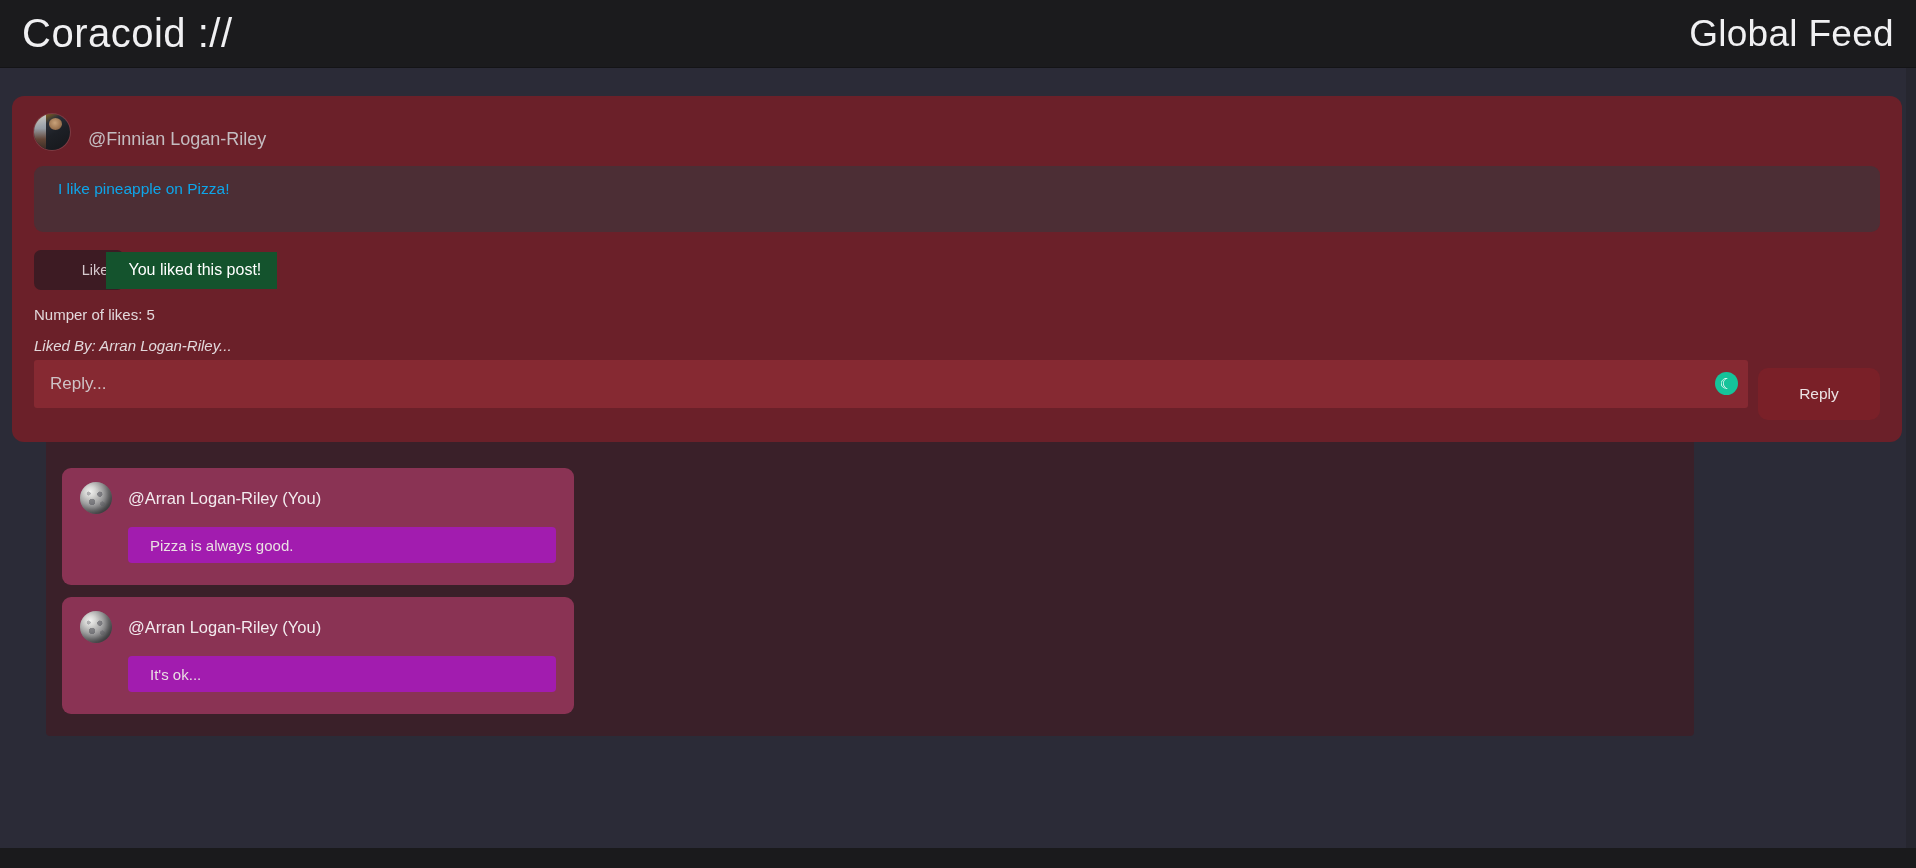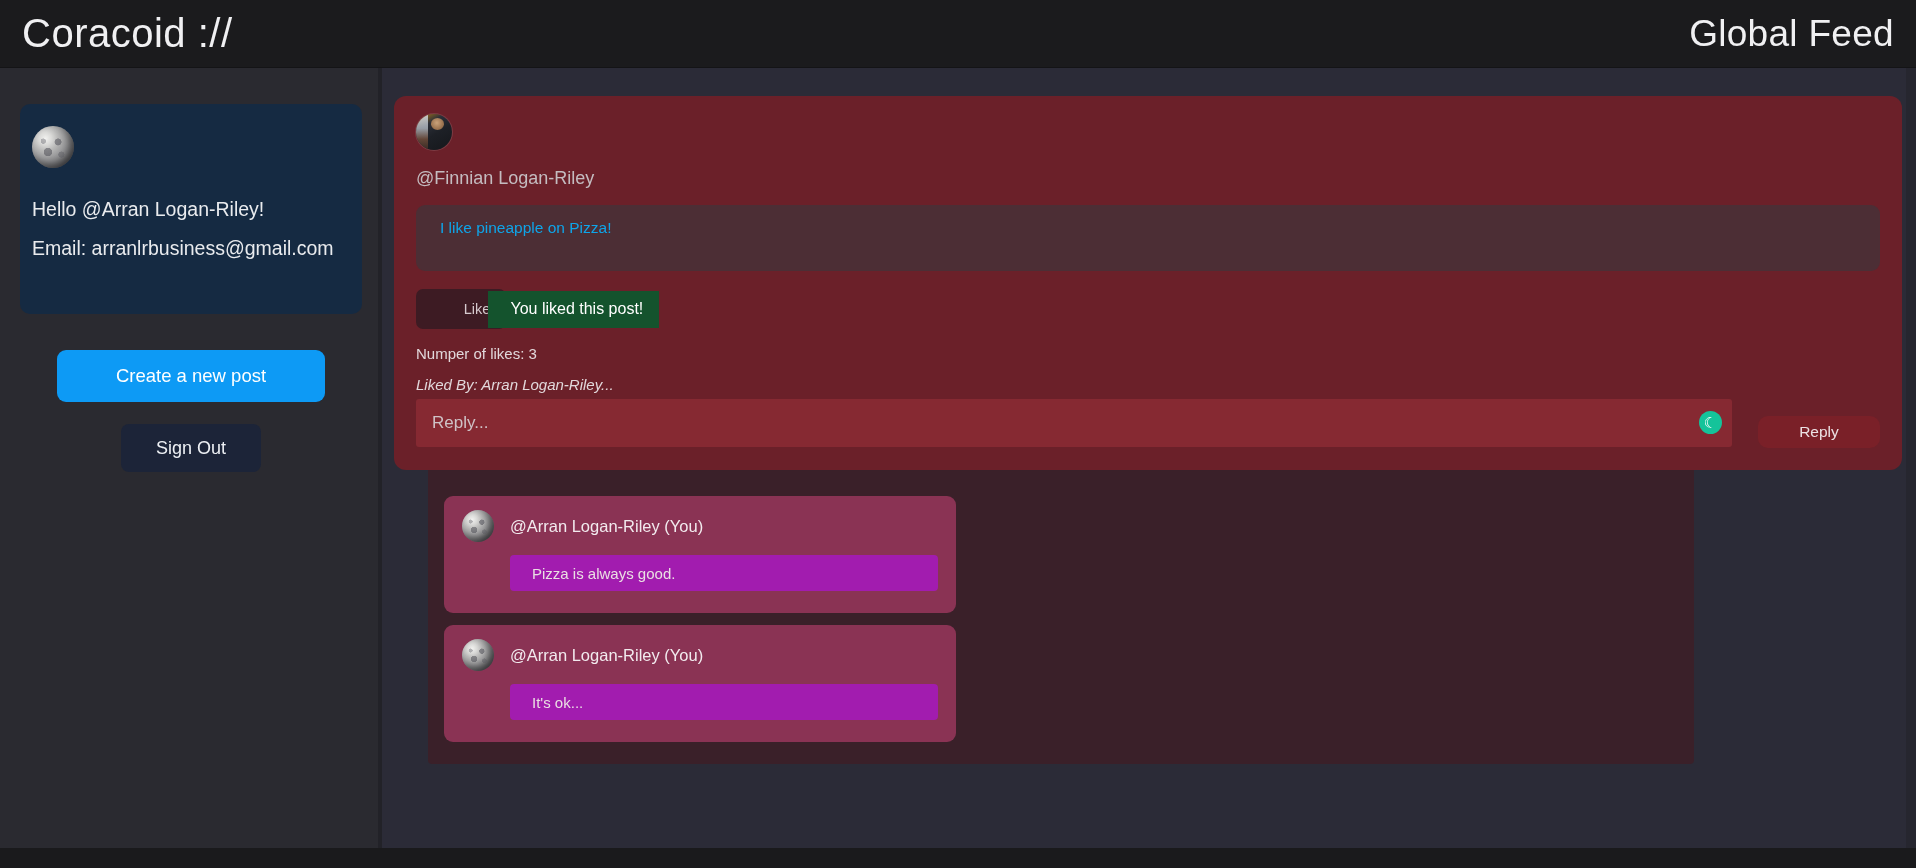--- a/index.html
+++ b/index.html
@@ -81,21 +81,21 @@
     padding: 28px 14px 0 12px;
     position: relative; overflow: hidden;
   }
 
   .post-card {
     background: #6b2029;
     border-radius: 12px;
     padding: 18px 22px 22px 22px;
     position: relative;
   }
-  .post-head { display: flex; align-items: flex-start; gap: 18px; flex-direction: column; }
+  .post-head { display: flex; align-items: flex-end; gap: 18px; }
   .avatar-photo {
     width: 36px; height: 36px; border-radius: 50%;
     background:
       linear-gradient(150deg, #b8912f 0%, #7d5d23 14%, #2b2f38 30%, #1d2026 55%, #15171b 100%),
       #26282e;
     position: relative; overflow: hidden; flex: 0 0 36px;
     box-shadow: 0 0 0 1px rgba(255,255,255,.12);
   }
   .avatar-photo::before {
     content:""; position:absolute; left:42%; top:12%;
@@ -130,38 +130,38 @@
     margin-top: 14px;
     display: inline-block;
     background: #14532d;
     color: #ffffff; font-size: 16px; font-weight: 400;
     padding: 9px 16px 10px 16px;
     margin-left: -22px; padding-left: 22px;
   }
   .meta-line { color: #e2d8db; font-size: 15px; font-weight: 300; margin-top: 16px; }
   .meta-line.likedby { margin-top: 14px; font-style: italic; }
 
-  .reply-row { display: flex; align-items: flex-start; gap: 26px; margin-top: 6px; }
+  .reply-row { display: flex; align-items: flex-start; gap: 10px; margin-top: 6px; }
   .reply-wrap { position: relative; flex: 1 1 auto; }
   .reply-input {
     width: 100%; height: 48px;
     background: #862932; border: none; border-radius: 3px;
     padding: 0 46px 0 16px;
     color: #f0e8ea; font-family: inherit; font-size: 17px; font-weight: 300;
   }
   .reply-input::placeholder { color: #cfc2c6; opacity: 1; }
   .grammar-badge {
     position: absolute; right: 10px; top: 12px;
     width: 23px; height: 23px; border-radius: 50%;
     background: #15c39a;
     display: flex; align-items: center; justify-content: center;
   }
   .grammar-badge span { color:#ffffff; font-size: 15px; line-height: 1; transform: rotate(-18px); }
   .btn-reply {
-    width: 122px; height: 32px; margin-top: 17px;
+    width: 122px; height: 52px; margin-top: 8px;
     background: #7a2028; border: none; border-radius: 10px;
     color: #ece2e4; font-family: inherit; font-size: 15.5px;
     cursor: pointer;
   }
 
   
   .comments-wrap {
     background: #3a2029;
     margin: 0 208px 0 34px;
     padding: 14px 0 22px 0;
@@ -192,48 +192,38 @@
 </head>
 <body>
 
 <div class="topbar">
   <div class="brand">Coracoid ://</div>
   <div class="feed-title">Global Feed</div>
 </div>
 
 <div class="shell">
 
-  <div class="sidebar">
-    <div class="profile-card">
-      <div class="avatar-moon"></div>
-      <div class="profile-line first">Hello @Arran Logan-Riley!</div>
-      <div class="profile-line second">Email: arranlrbusiness@gmail.com</div>
-    </div>
-    <button class="btn-create">Create a new post</button>
-    <button class="btn-signout">Sign Out</button>
-    <div class="sidebar-edge"></div>
-  </div>
 
   <div class="feed">
 
     <div class="post-card">
       <div class="post-head">
         <div class="avatar-photo"></div>
         <div class="post-author">@Finnian Logan-Riley</div>
       </div>
 
       <div class="post-body">
         <div class="post-text">I like pineapple on Pizza!</div>
       </div>
 
       <button class="btn-like">Like</button>
 
       <div class="liked-banner">You liked this post!</div>
 
-      <div class="meta-line">Numper of likes: 3</div>
+      <div class="meta-line">Numper of likes: 5</div>
       <div class="meta-line likedby">Liked By: Arran Logan-Riley...</div>
 
       <div class="reply-row">
         <div class="reply-wrap">
           <input class="reply-input" type="text" placeholder="Reply..." style="">
           <div class="grammar-badge">
             <span>☾</span>
           </div>
         </div>
         <button class="btn-reply">Reply</button>

